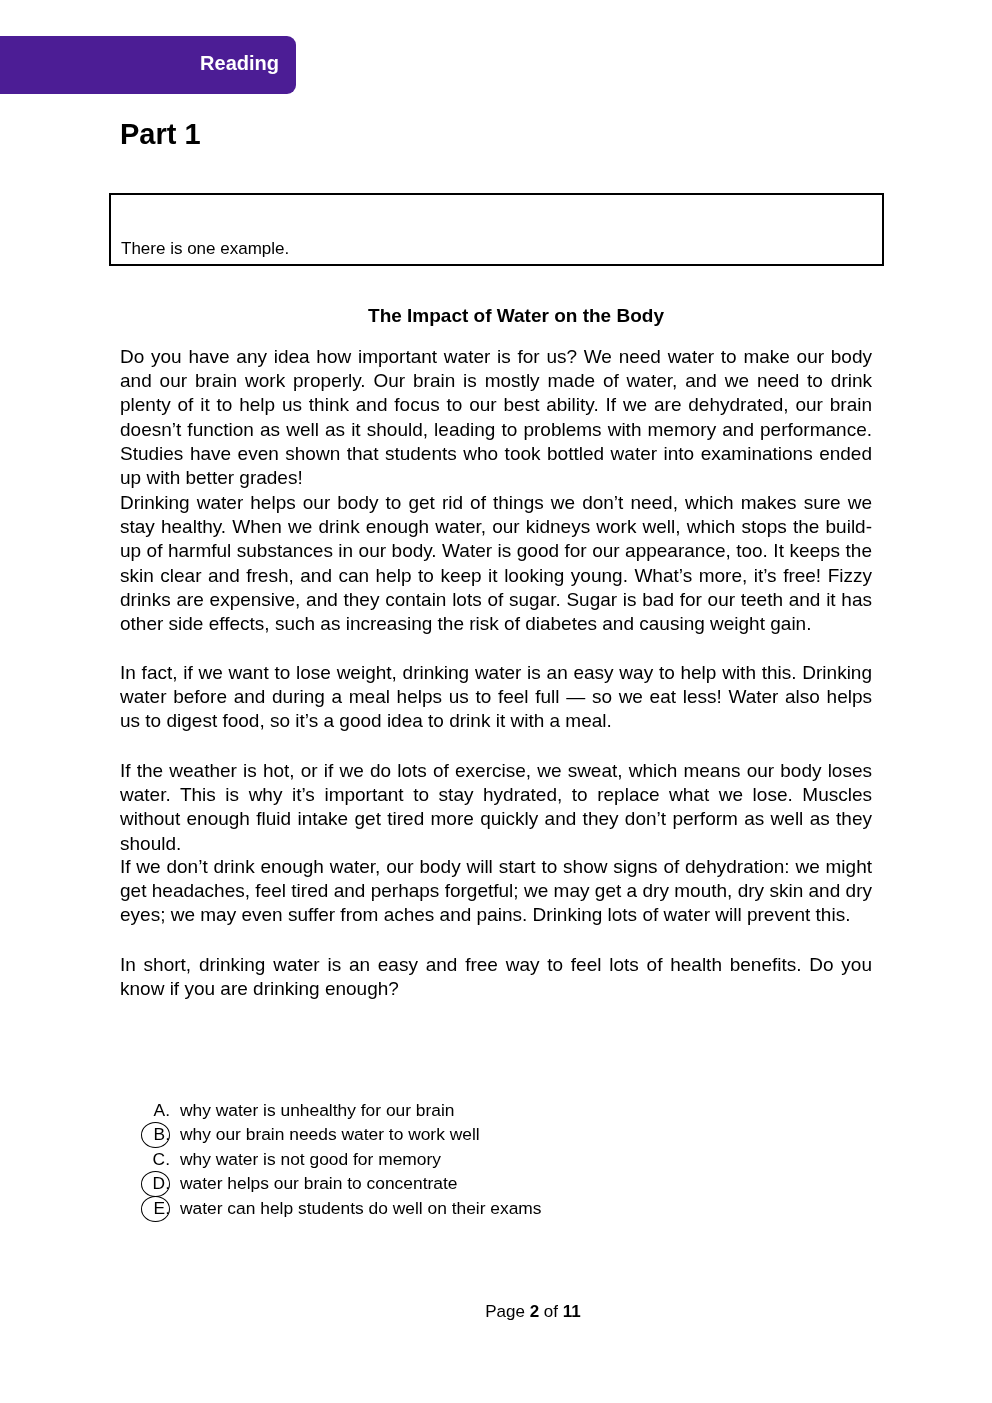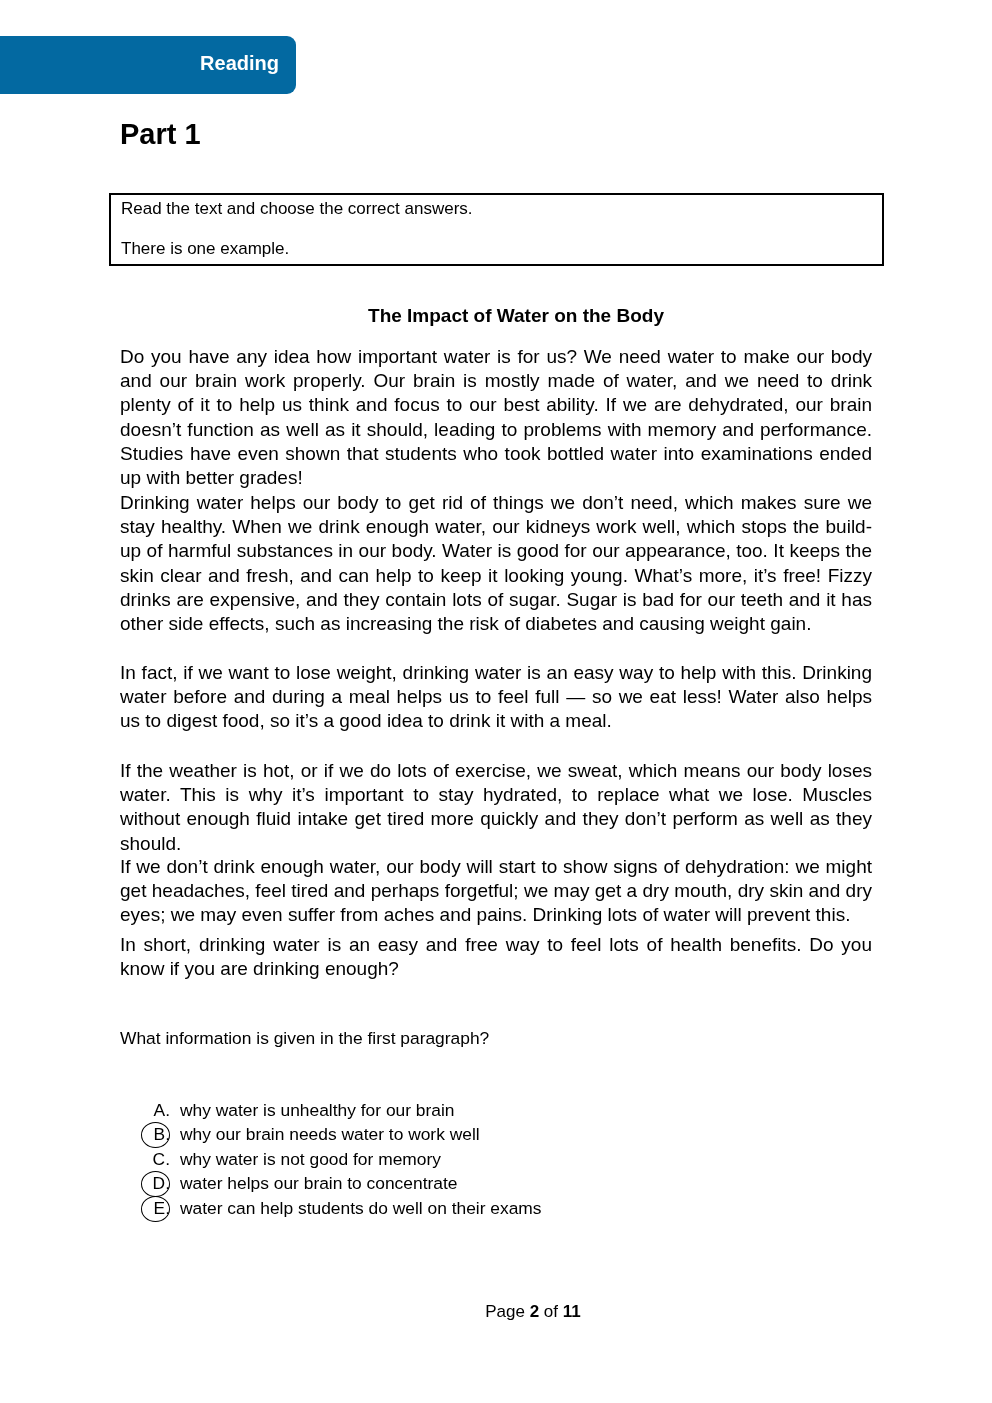--- a/index.html
+++ b/index.html
@@ -2,21 +2,21 @@
 <html><head>
 <meta charset="utf-8">
 <style>
   html, body { margin: 0; padding: 0; background: #ffffff; }
   body {
     width: 992px; height: 1403px; position: relative; overflow: hidden;
     font-family: "Liberation Sans", sans-serif; color: #000;
   }
   .tab {
     position: absolute; left: 0; top: 36px; width: 296px; height: 58px;
-    background: #0369a1; border-radius: 0 9px 9px 0;
+    background: #4c1d95; border-radius: 0 9px 9px 0;
   }
   .tab span {
     position: absolute; right: 17px; top: 16px;
     color: #fff; font-weight: bold; font-size: 20px;
   }
   .part-title {
     position: absolute; left: 120px; top: 118px;
     font-size: 29px; font-weight: bold; margin: 0;
   }
   .instructions {
@@ -54,35 +54,33 @@
 </head>
 <body>
 
 <div class="tab">
   <span>Reading</span>
 </div>
 
 <h1 class="part-title">Part 1</h1>
 
 <div class="instructions">
-  <p class="l1">Read the text and choose the correct answers.</p>
   <p class="l2">There is one example.</p>
 </div>
 
 <h2 class="article-title">The Impact of Water on the Body</h2>
 
 <p class="para" style="top:345px">Do you have any idea how important water is for us? We need water to make our body and our brain work properly. Our brain is mostly made of water, and we need to drink plenty of it to help us think and focus to our best ability. If we are dehydrated, our brain doesn’t function as well as it should, leading to problems with memory and performance. Studies have even shown that students who took bottled water into examinations ended up with better grades!</p>
 <p class="para" style="top:491px">Drinking water helps our body to get rid of things we don’t need, which makes sure we stay healthy. When we drink enough water, our kidneys work well, which stops the build-up of harmful substances in our body. Water is good for our appearance, too. It keeps the skin clear and fresh, and can help to keep it looking young. What’s more, it’s free! Fizzy drinks are expensive, and they contain lots of sugar. Sugar is bad for our teeth and it has other side effects, such as increasing the risk of diabetes and causing weight gain.</p>
 <p class="para" style="top:661px">In fact, if we want to lose weight, drinking water is an easy way to help with this. Drinking water before and during a meal helps us to feel full — so we eat less! Water also helps us to digest food, so it’s a good idea to drink it with a meal.</p>
 <p class="para" style="top:759px">If the weather is hot, or if we do lots of exercise, we sweat, which means our body loses water. This is why it’s important to stay hydrated, to replace what we lose. Muscles without enough fluid intake get tired more quickly and they don’t perform as well as they should.</p>
 <p class="para" style="top:855px">If we don’t drink enough water, our body will start to show signs of dehydration: we might get headaches, feel tired and perhaps forgetful; we may get a dry mouth, dry skin and dry eyes; we may even suffer from aches and pains. Drinking lots of water will prevent this.</p>
-<p class="para" style="top:933px">In short, drinking water is an easy and free way to feel lots of health benefits. Do you know if you are drinking enough?</p>
+<p class="para" style="top:953px">In short, drinking water is an easy and free way to feel lots of health benefits. Do you know if you are drinking enough?</p>
 
 <div class="example">
-  <div>What information is given in the first paragraph?</div>
 </div>
 
 <div class="options">
   <div class="opt">
     <span class="letter">A.</span>
     <span class="text">why water is unhealthy for our brain</span>
   </div>
   <div class="opt">
     <span class="letter circled">B.</span>
     <span class="text">why our brain needs water to work well</span>

